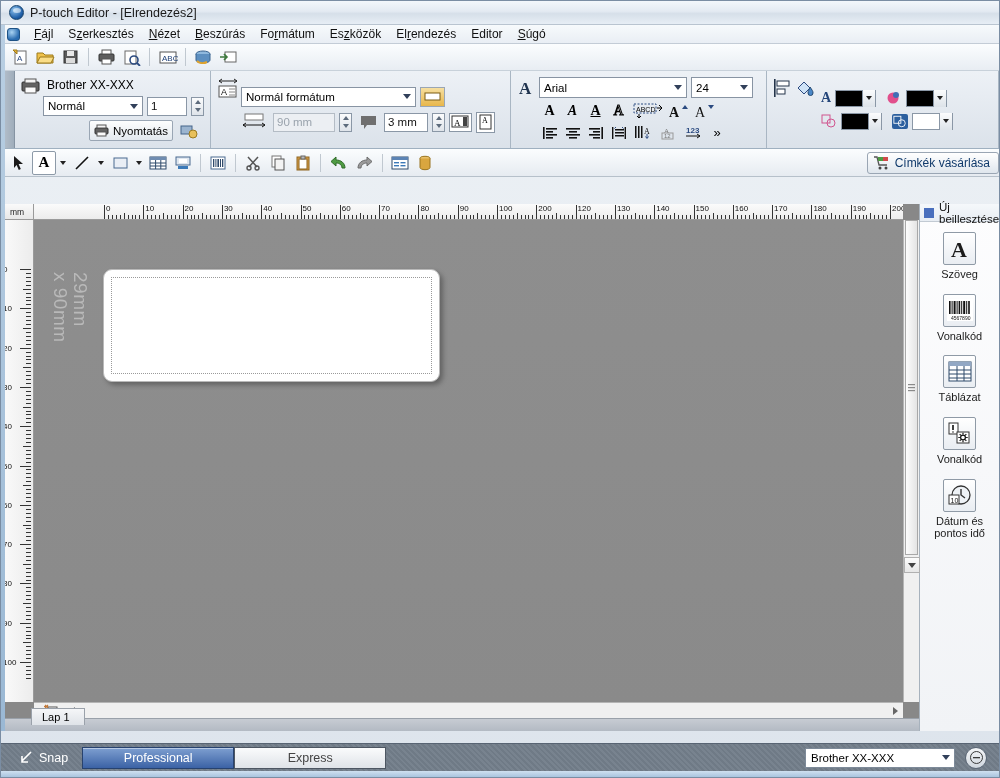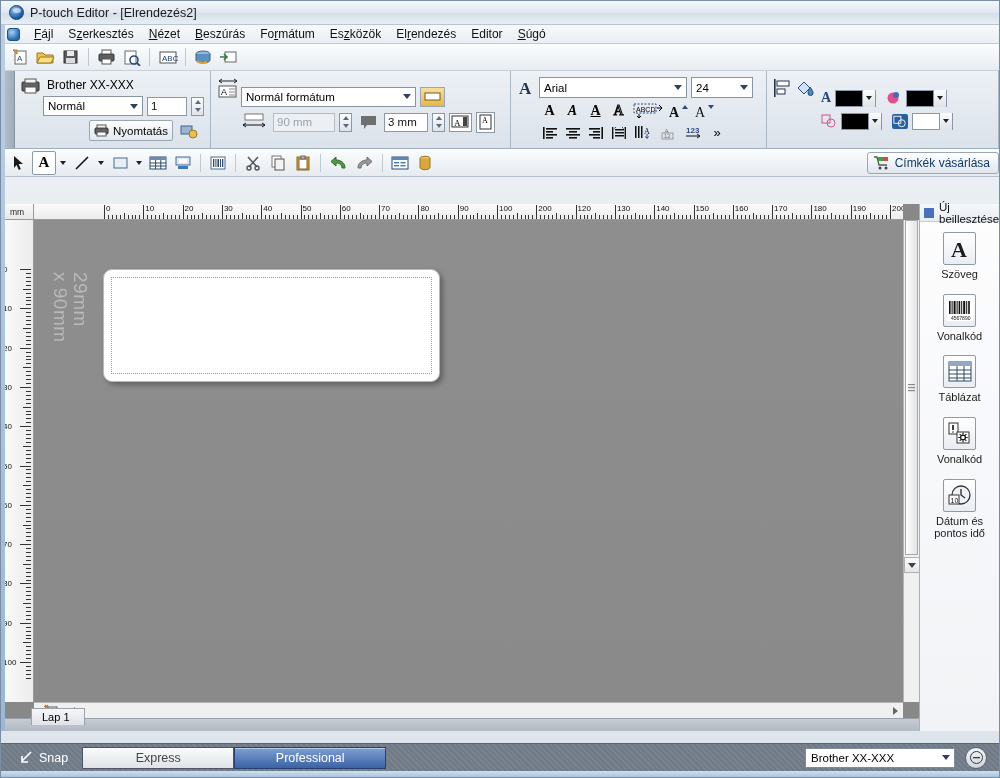--- a/index.html
+++ b/index.html
@@ -1173,25 +1173,25 @@
     </div>
   </div>
 
   <div class="modebar">
     <div class="snap">
       <svg width="14" height="14" viewBox="0 0 14 14">
           <path d="M12 1L3 10M3 5v6h6" stroke="#fff" stroke-width="1.6" fill="none"></path>
         </svg>
       <span>Snap</span>
     </div>
+    <div class="mode-btn mode-pro">
+      <span>Professional</span>
+    </div>
     <div class="mode-btn mode-express">
       <span>Express</span>
-    </div>
-    <div class="mode-btn mode-pro">
-      <span>Professional</span>
     </div>
     <div class="printer-sel">
       <span>Brother XX-XXX</span>
       <span class="caret"></span>
     </div>
     <div class="zoom-circle">
       <svg width="13" height="13" viewBox="0 0 13 13">
           <circle cx="6.5" cy="6.5" r="6" fill="none" stroke="#3a3a3a"></circle>
           <rect x="3" y="6" width="7" height="1.3" fill="#3a3a3a"></rect>
         </svg>

